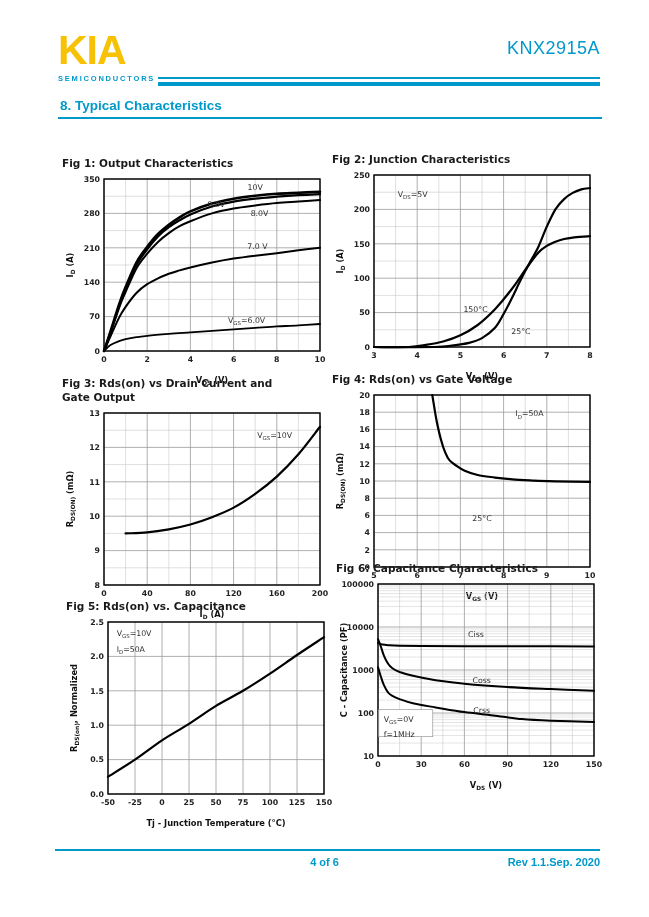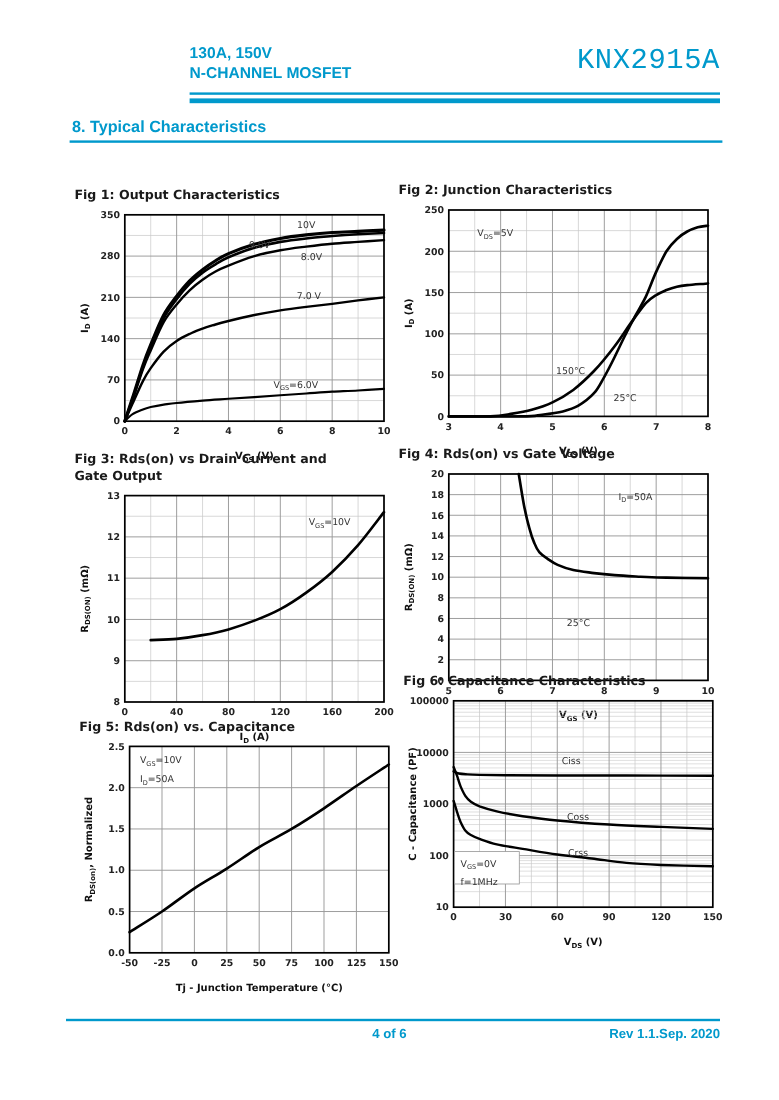--- a/index.html
+++ b/index.html
@@ -3,44 +3,44 @@
 <meta charset="utf-8">
 <style>
   html,body{margin:0;padding:0;background:#e8e8e8;}
   .page{position:relative;width:649px;height:917px;background:#ffffff;margin:0 auto;
         font-family:"Liberation Sans",sans-serif;overflow:hidden;}
   .abs{position:absolute;}
   
   .logo{font-weight:bold;font-size:41px;letter-spacing:-1px;color:var(--logo);line-height:1;}
   .logo-sub{font-weight:bold;font-size:7.5px;letter-spacing:1.8px;color:var(--accent);margin-top:3px;}
   .subtitle{font-weight:bold;font-size:13px;color:var(--accent);line-height:1.3;}
-  .part-number{font-size:24px;color:var(--accent);letter-spacing:0.5px;font-family:Liberation Mono, monospace;}
+  .part-number{font-size:18px;color:var(--accent);letter-spacing:0.5px;}
   .rule{background:var(--accent);}
   .section-head{font-weight:bold;font-size:13.5px;color:var(--accent);
                 border-bottom:2px solid var(--accent);padding:0 0 4px 2px;}
   
   .chart{position:absolute;width:272px;}
   .chart-title{font-family:"DejaVu Sans",sans-serif;font-weight:bold;font-size:10.5px;
                color:#1a1a1a;text-align:left;line-height:1.15;margin-bottom:2px;}
   .chart-svg{display:block;}
   svg text{font-family:"DejaVu Sans",sans-serif;}
   
   .footer-page{font-weight:bold;font-size:11px;color:var(--accent);text-align:center;width:100%;}
   .footer-rev{font-weight:bold;font-size:11px;color:var(--accent);}
 </style>
 </head>
 <body>
 
 <div class="page">
 
-
-  <div class="abs subtitle" style="left:158px;top:36px;">
-    <div>130A, 150V</div>
-    <div>N-CHANNEL MOSFET</div>
-  </div>
+  <div class="abs" style="left:58px;top:30px;">
+    <div class="logo">KIA</div>
+    <div class="logo-sub">SEMICONDUCTORS</div>
+  </div>
+
 
   <div class="abs part-number" style="right:49px;top:38px;">KNX2915A</div>
 
   <div class="abs rule" style="left:158px;top:77px;width:442px;height:2px;"></div>
   <div class="abs rule" style="left:158px;top:82px;width:442px;height:4px;"></div>
 
   <div class="abs section-head" style="left:58px;top:98px;width:542px;">8. Typical Characteristics</div>
 
   <div class="chart" style="left:62px;top:157px;">
     <div class="chart-title">Fig 1: Output Characteristics</div>

